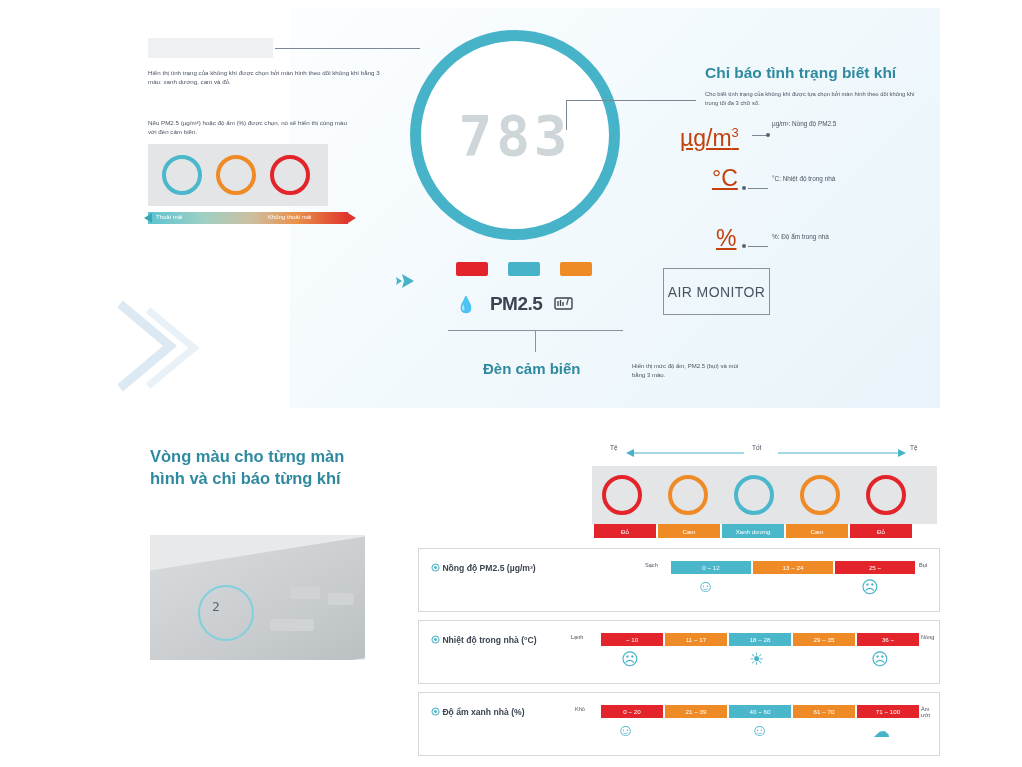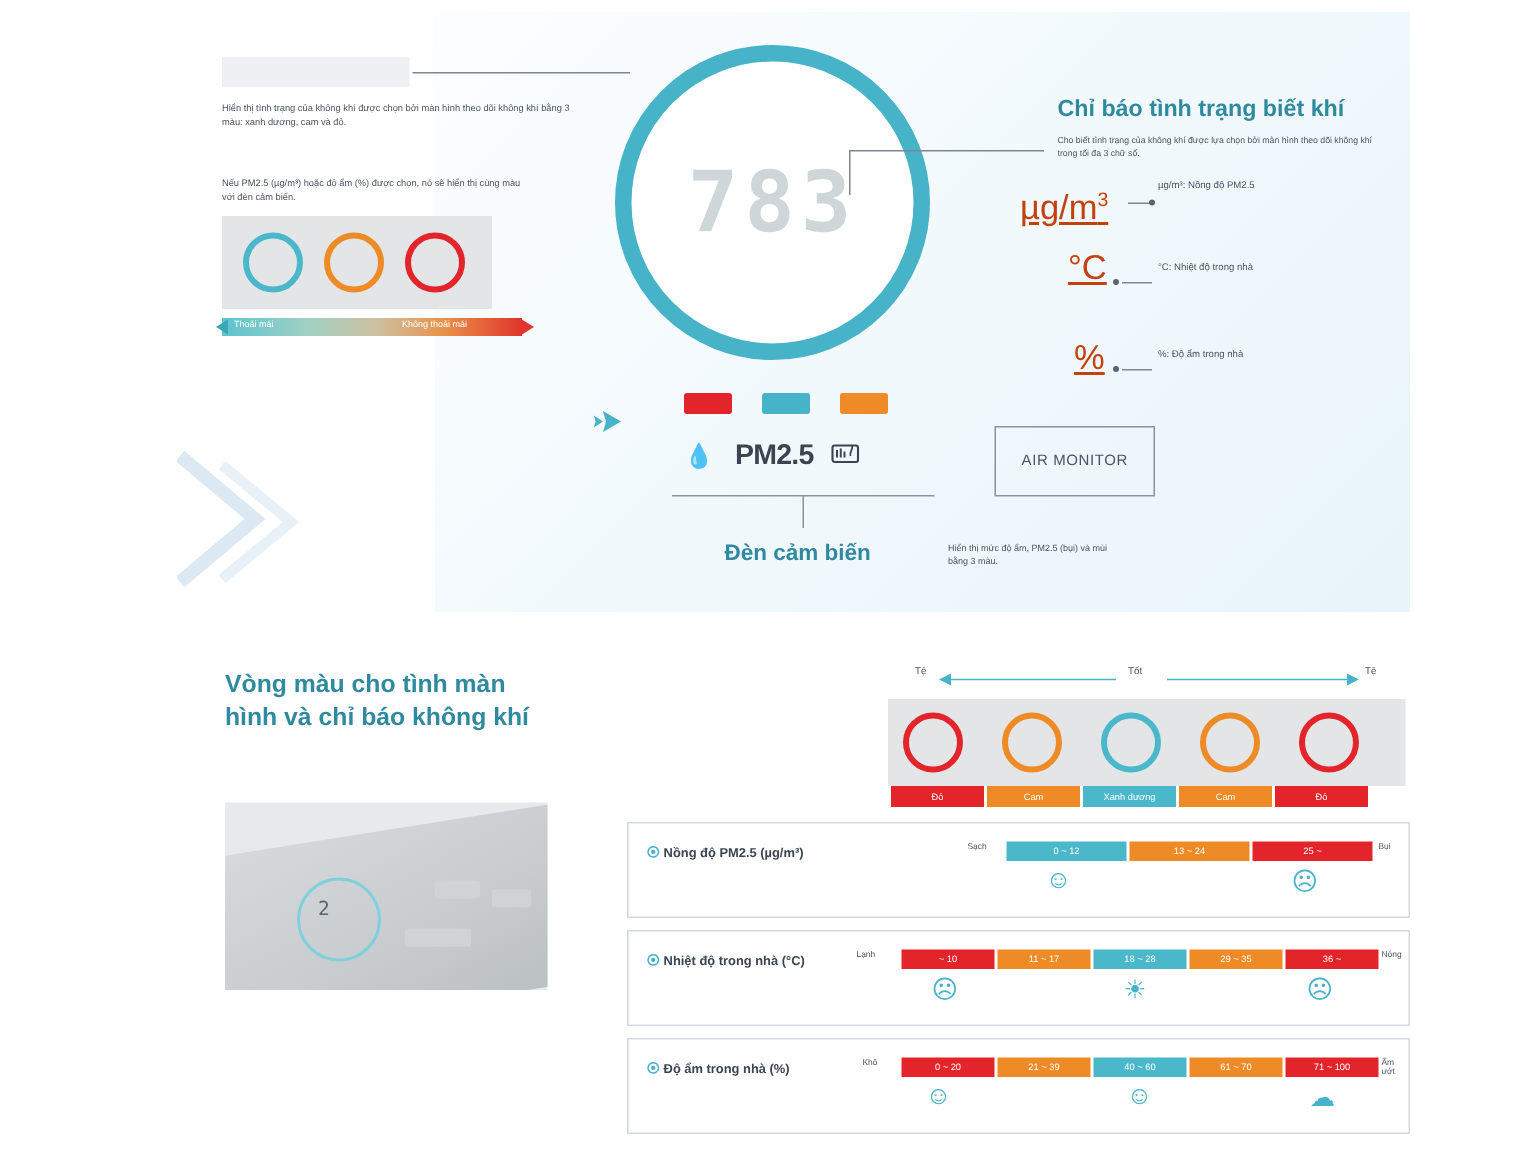--- a/index.html
+++ b/index.html
@@ -87,22 +87,22 @@
   #odor-icon{margin-left:12px;font-size:16px;color:#3b4450;}
   #sensor-underline{position:absolute;left:448px;top:330px;width:175px;height:1px;background:#8a939d;}
   #sensor-tick{position:absolute;left:535px;top:330px;width:1px;height:22px;background:#8a939d;}
   #sensor-caption{left:483px;top:360px;font-size:15px;font-weight:bold;color:#2f8aa0;}
   #sensor-note{left:632px;top:362px;width:115px;font-size:6px;line-height:9px;color:#4a5360;}
 
   
   #chip-arrow{left:396px;top:272px;font-size:15px;color:#46b3c8;}
 
   
-  #air-monitor{left:663px;top:284px;width:105px;height:45px;border:1px solid #8a939d;
-    display:flex;align-items:center;justify-content:center;font-size:10px;color:#4a5360;letter-spacing:0.4px;}
+  #air-monitor{left:663px;top:268px;width:105px;height:45px;border:1px solid #8a939d;
+    display:flex;align-items:center;justify-content:center;font-size:14px;color:#4a5360;letter-spacing:0.4px;}
 
   
   #bottom-heading{left:150px;top:445px;width:215px;font-size:16.5px;line-height:22px;color:#2f8aa0;font-weight:bold;}
 
   
   #photo{left:150px;top:535px;width:215px;height:125px;background:#e7e9ea;overflow:hidden;}
   #photo .panel{position:absolute;left:-10px;top:18px;width:250px;height:120px;background:linear-gradient(160deg,#d7dadc 0%,#c8ccce 55%,#b9bec1 100%);transform:rotate(-9deg);}
   #photo .pring{position:absolute;left:48px;top:50px;width:52px;height:52px;border-radius:50%;border:2px solid #7fd0dd;}
   #photo .pdig{position:absolute;left:62px;top:64px;font-size:13px;color:#5d656c;font-family:"DejaVu Sans Mono",monospace;}
   #photo .pbtn{position:absolute;background:#cfd3d5;border-radius:2px;height:12px;}
@@ -220,21 +220,21 @@
     </span>
   </div>
 </div>
 <div class="abs" id="sensor-underline"></div>
 <div class="abs" id="sensor-tick"></div>
 <div class="abs" id="sensor-caption">Đèn cảm biến</div>
 <div class="abs" id="sensor-note">Hiển thị mức độ ẩm, PM2.5 (bụi) và mùi bằng 3 màu.</div>
 
 <div class="abs" id="air-monitor">AIR MONITOR</div>
 
-<div class="abs" id="bottom-heading">Vòng màu cho tình màn hình và chỉ báo không khí</div>
+<div class="abs" id="bottom-heading">Vòng màu cho từng màn hình và chỉ báo từng khí</div>
 
 <div class="abs" id="photo">
   <div class="panel"></div>
   <div class="pring"></div>
   <div class="pdig">2</div>
   <div class="pbtn" style="left:140px;top:52px;width:30px;"></div>
   <div class="pbtn" style="left:178px;top:58px;width:26px;"></div>
   <div class="pbtn" style="left:120px;top:84px;width:44px;"></div>
 </div>
 
@@ -303,21 +303,21 @@
   <div class="micons" style="width:330px;">
     <span class="micon" style="left:20px;">☹</span>
     <span class="micon" style="left:148px;">☀</span>
     <span class="micon" style="left:270px;">☹</span>
   </div>
 </div>
 
 <div class="metric" id="m3">
   <div class="mlabel">
     <span class="bullet">⦿</span>
-    <span>Độ ẩm trong nhà (%)</span>
+    <span>Độ ẩm xanh nhà (%)</span>
   </div>
   <div class="mscale" style="width:330px;">
     <div class="endlabel" style="left:-26px;top:1px;">Khô</div>
     <div class="seg" style="left:0px;width:62px;background:#e3242b;">0 ~ 20</div>
     <div class="seg" style="left:64px;width:62px;background:#ef8b26;">21 ~ 39</div>
     <div class="seg" style="left:128px;width:62px;background:#4bb7ca;">40 ~ 60</div>
     <div class="seg" style="left:192px;width:62px;background:#ef8b26;">61 ~ 70</div>
     <div class="seg" style="left:256px;width:62px;background:#e3242b;">71 ~ 100</div>
     <div class="endlabel" style="left:320px;top:1px;">Ẩm ướt</div>
   </div>

